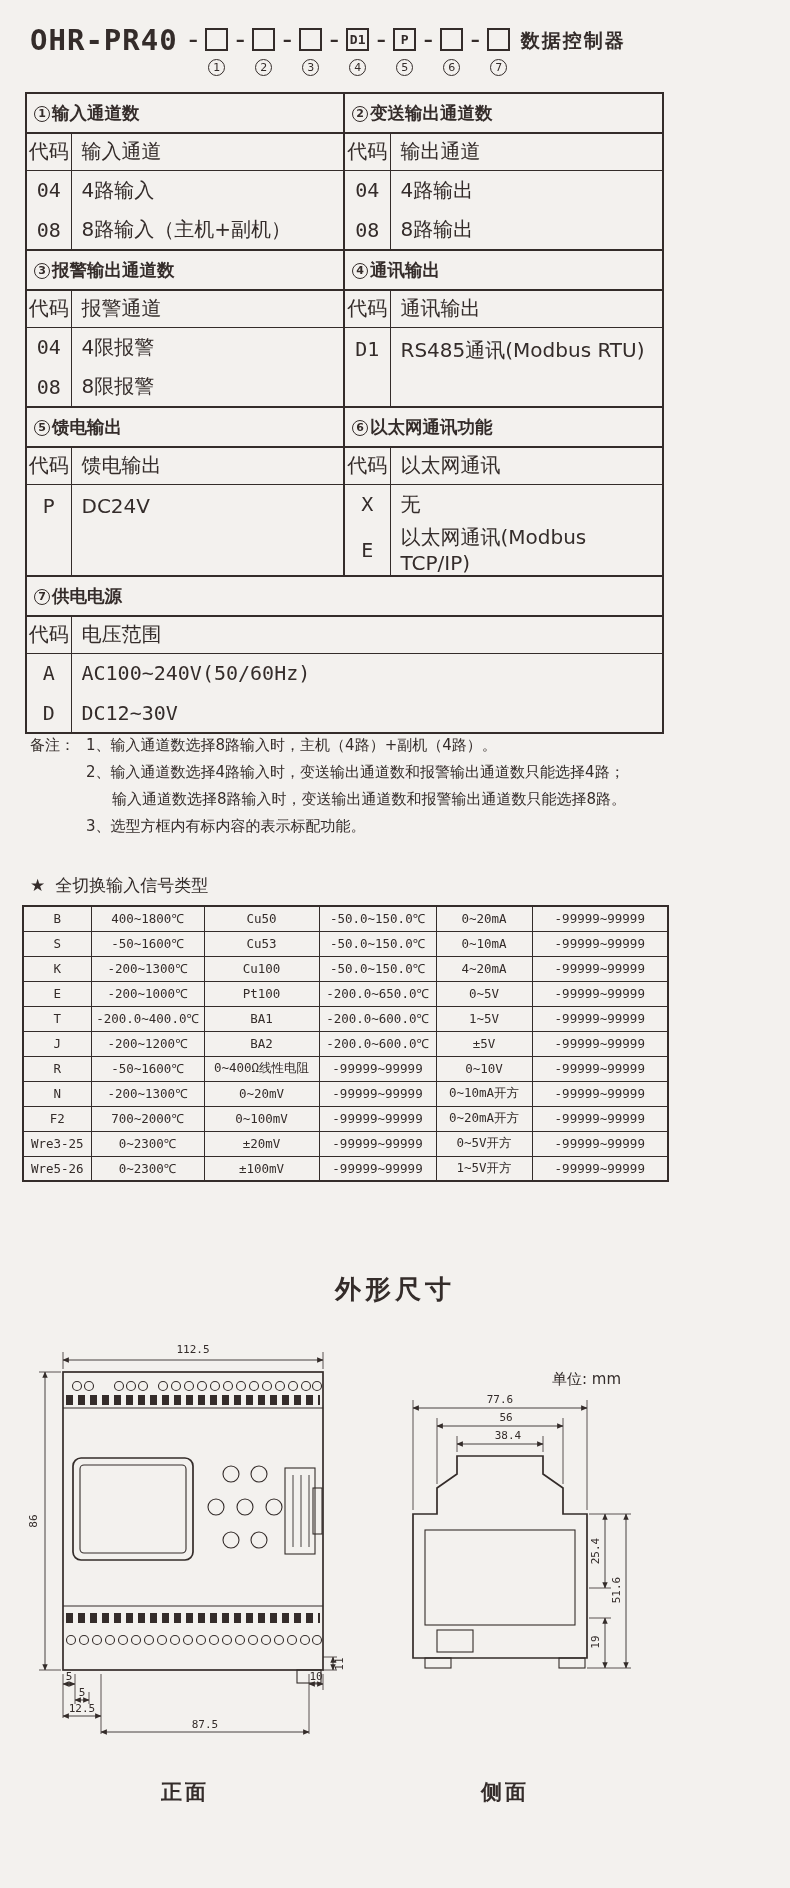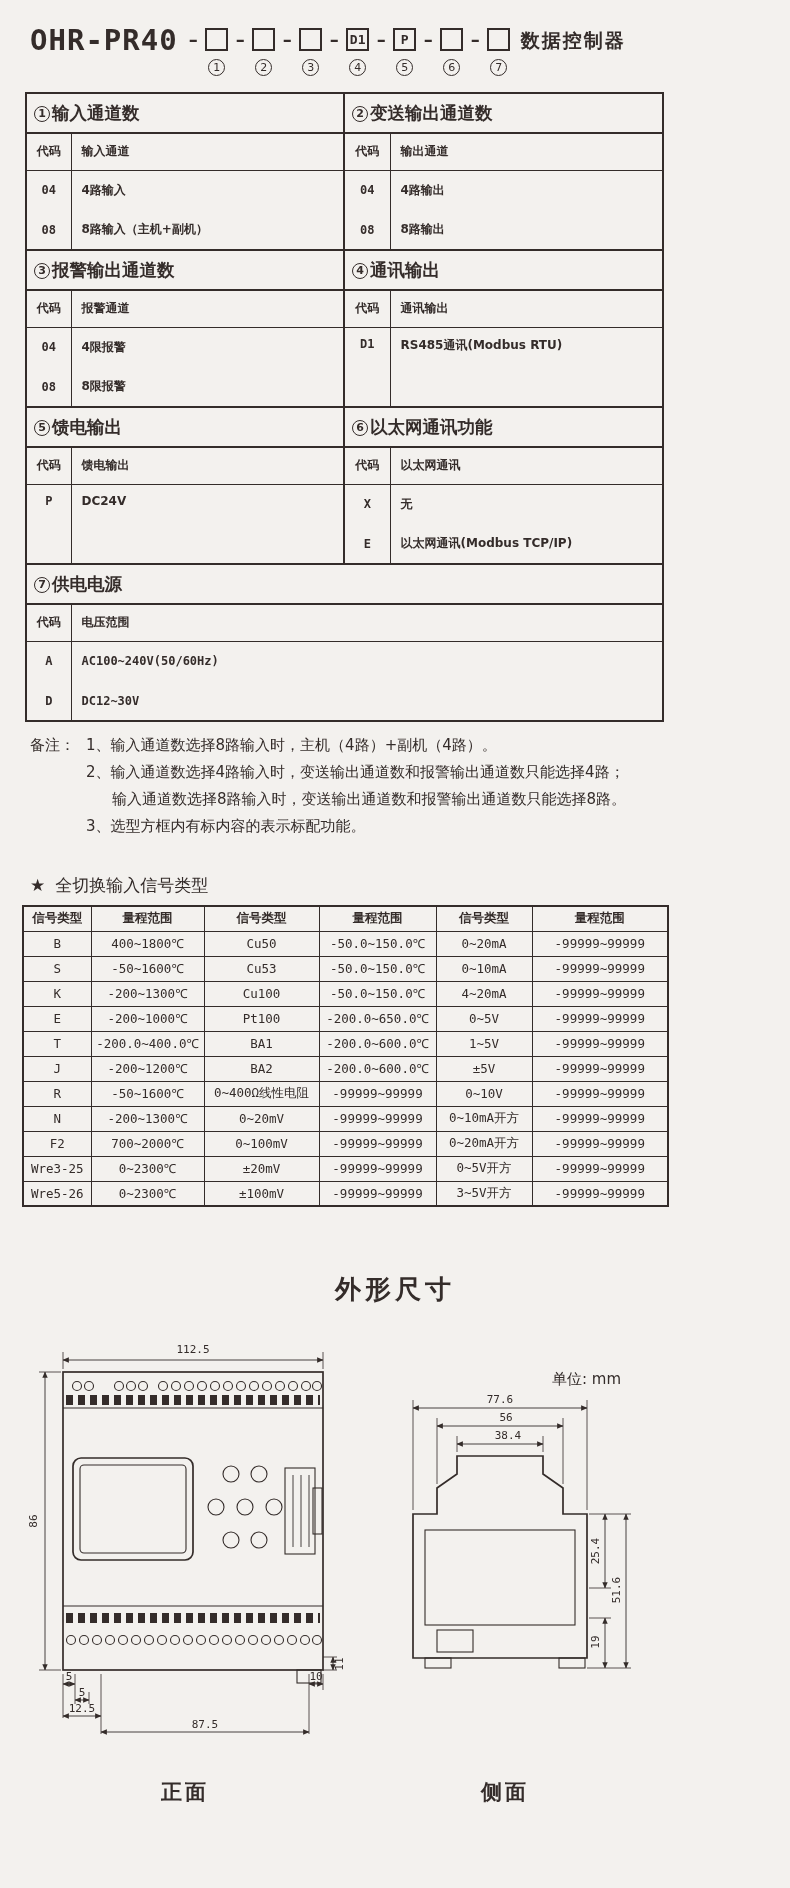--- a/index.html
+++ b/index.html
@@ -18,21 +18,21 @@
   .boxcol{ display:flex; flex-direction:column; align-items:center; width:28px; }
   .obox{ width:23px; height:23px; border:2px solid var(--ink); display:flex; align-items:center;
          justify-content:center; font-size:13px; font-weight:bold; background:var(--bg); }
   .circ{ display:inline-block; width:17px; height:17px; border:1.5px solid var(--ink); border-radius:50%;
          font-size:11px; line-height:15px; text-align:center; margin-top:8px; }
   .suffix{ font-size:19px; font-weight:bold; margin-left:8px; line-height:24px; letter-spacing:2px; }
 
   
   table.sel{ position:absolute; left:25px; top:92px; width:637px; border-collapse:collapse;
              table-layout:fixed; border:2.5px solid var(--ink); }
-  table.sel td{ border:1px solid var(--ink); overflow:hidden; font-size:12px; padding:0 0 0 10px;font-weight:bold; }
+  table.sel td{ border:1px solid var(--ink); overflow:hidden; font-size:20px; padding:0 0 0 10px; }
   table.sel tr.hd{ height:40px; }
   table.sel tr.hd td{ border-top:2.5px solid var(--ink); border-bottom:2.5px solid var(--ink);
                       font-weight:bold; font-size:17.5px; padding-left:7px;margin-top:39px; }
   table.sel tr.cr{ height:37px; }
   table.sel tr.oa, table.sel tr.ob{ height:40px; }
   table.sel tr.oa td{ border-bottom-style:none; }
   table.sel tr.ob td{ border-top-style:none; }
   table.sel td.cd{ text-align:center; padding:0; }
   table.sel td.dv{ border-left:2.5px solid var(--ink); }
   table.sel td.vt{ vertical-align:top; padding-top:9px; }
@@ -218,28 +218,20 @@
 <table class="sig">
   <colgroup>
       <col style="width:68px">
       <col style="width:113px">
       <col style="width:115px">
       <col style="width:117px">
       <col style="width:96px">
       <col style="width:136px">
     </colgroup>
   <tbody>
-      <tr>
-    <th>信号类型</th>
-    <th>量程范围</th>
-    <th>信号类型</th>
-    <th>量程范围</th>
-    <th>信号类型</th>
-    <th>量程范围</th>
-  </tr>
   <tr>
         <td class="mono">B</td>
         <td class="mono">400~1800℃</td>
         <td class="mono">Cu50</td>
         <td class="mono">-50.0~150.0℃</td>
         <td class="mono">0~20mA</td>
         <td class="mono">-99999~99999</td>
       </tr>
   <tr>
         <td class="mono">S</td>
@@ -311,21 +303,21 @@
         <td class="mono">±20mV</td>
         <td class="mono">-99999~99999</td>
         <td class="mono">0~5V开方</td>
         <td class="mono">-99999~99999</td>
       </tr>
   <tr>
         <td class="mono">Wre5-26</td>
         <td class="mono">0~2300℃</td>
         <td class="mono">±100mV</td>
         <td class="mono">-99999~99999</td>
-        <td class="mono">3~5V开方</td>
+        <td class="mono">1~5V开方</td>
         <td class="mono">-99999~99999</td>
       </tr>
 </tbody>
   </table>
 
 <div class="dimtitle">外形尺寸</div>
 <div class="unit">单位: mm</div>
 
 <svg class="frontsvg" width="320" height="420" viewBox="0 0 320 420">
   <defs>

